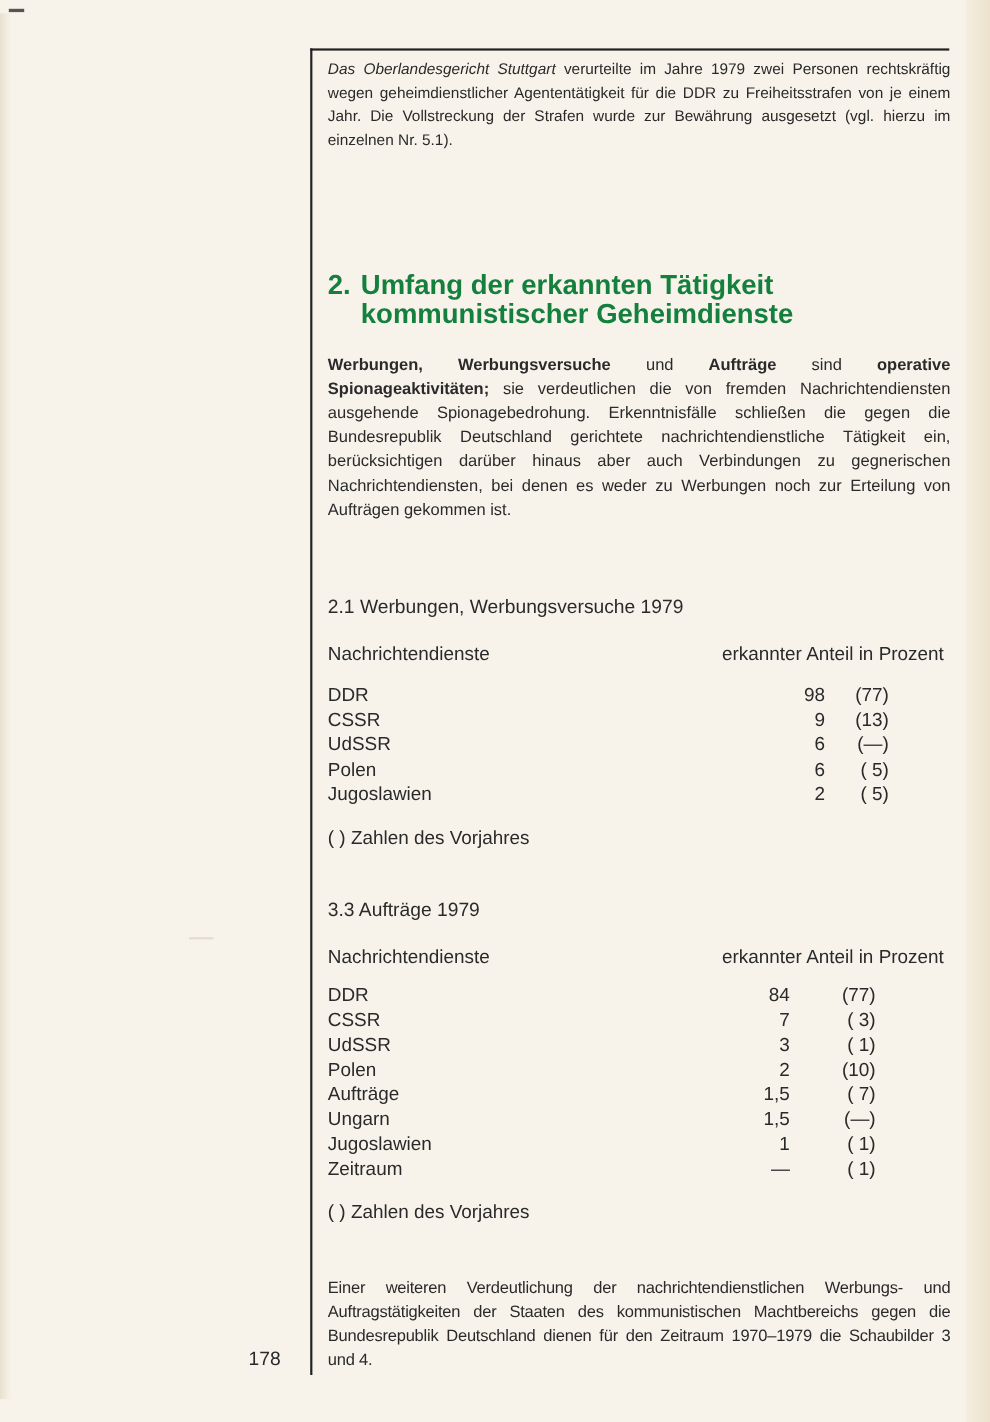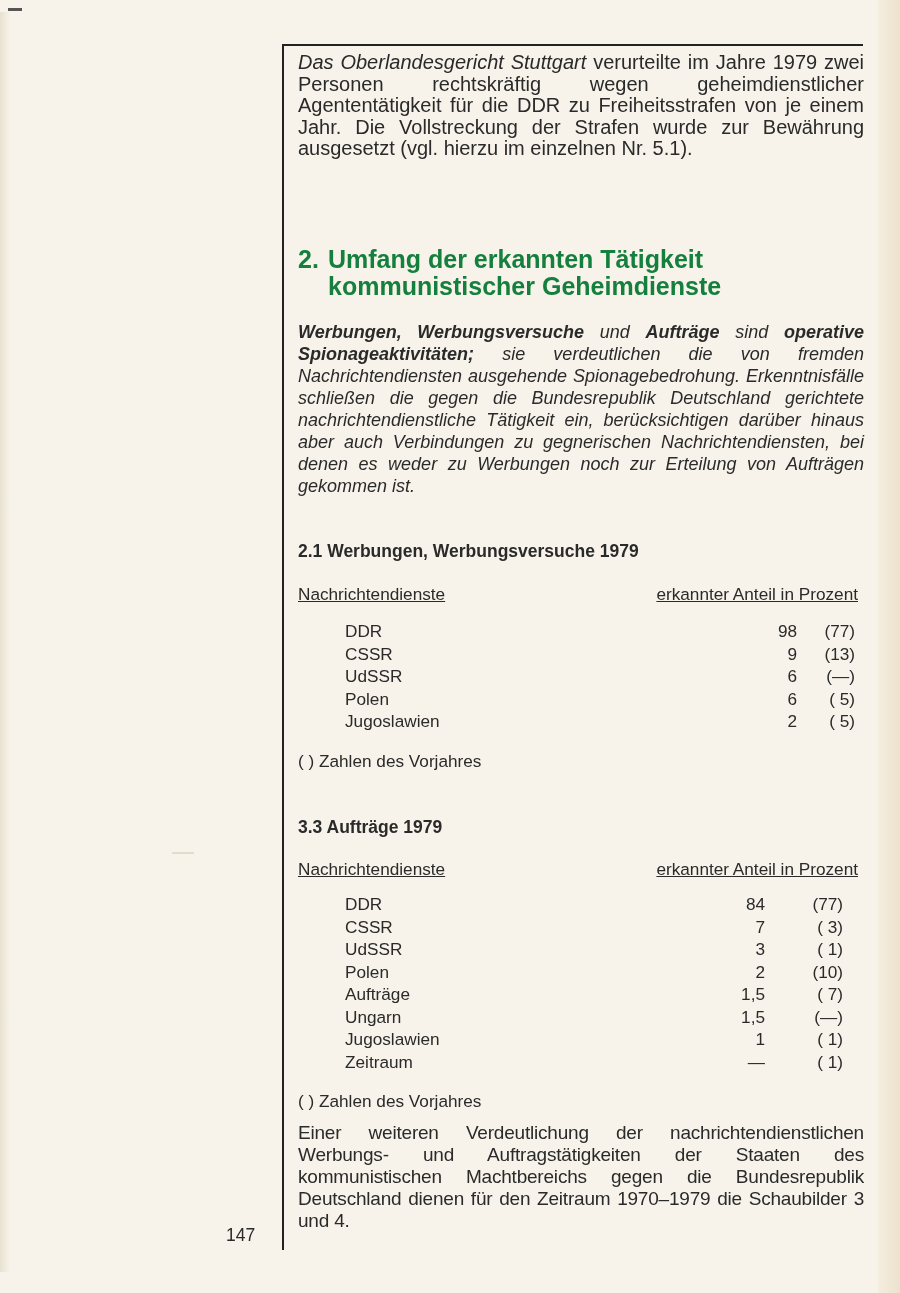--- a/index.html
+++ b/index.html
@@ -22,46 +22,46 @@
       position: absolute; left: 8px; top: 8px; width: 14px; height: 3px; background: #555;
     }
     .box-top-rule {
       position: absolute; left: 282px; top: 44px; width: 581px; height: 2px; background: #222;
     }
     .left-rule {
       position: absolute; left: 282px; top: 44px; width: 2px; height: 1206px; background: #222;
     }
     .content {
       position: absolute; left: 298px; top: 52px; width: 566px;
-      font-size: 20px; line-height: 21.5px;
+      font-size: 14px; line-height: 21.5px;
     }
     .para { margin: 0; text-align: justify; }
     .para.italic-lead .lead { font-style: italic; }
     .intro { margin-top: 0; }
     .heading {
       position: absolute; left: 298px; top: 246px;
       color: #15803d; font-weight: bold; font-size: 25px; line-height: 27px;
     }
     .heading .num { display: inline-block; width: 30px; }
     .heading .line2 { padding-left: 30px; display: block; }
-    .body-para { position: absolute; left: 298px; top: 321px; width: 566px; font-size: 18px; line-height: 22px; text-align: justify; font-style: italic; }
+    .body-para { position: absolute; left: 298px; top: 321px; width: 566px; font-size: 15px; line-height: 22px; text-align: justify; }
     .body-para b { font-weight: bold; }
     .subheading {
-      font-weight: bold; font-size: 17.5px; position: absolute; left: 298px; text-align: right;
+      font-weight: normal; font-size: 17.5px; position: absolute; left: 298px; text-align: right;
     }
     .table-block { position: absolute; left: 298px; width: 560px; font-size: 17.2px; }
-    .table-head { display: flex; justify-content: space-between; height: 30px; text-decoration: underline; }
-    .table-row { display: flex; height: 22.5px; line-height: 22.5px; margin-left: 47px; }
+    .table-head { display: flex; justify-content: space-between; height: 30px; }
+    .table-row { display: flex; height: 22.5px; line-height: 22.5px; }
     .table-row .country { width: 330px; }
     .table-row .val { width: 122px; text-align: right; }
     .table-row .prev { width: 50px; text-align: right; padding-left: 8px; white-space: pre; }
     .t2 .table-row .val { width: 90px; }
     .t2 .table-row .prev { width: 70px; }
     .note { margin-top: 10px; }
-    .closing { position: absolute; left: 298px; top: 1122px; width: 566px; font-size: 19px; line-height: 22px; text-align: justify; letter-spacing: -0.2px; }
+    .closing { position: absolute; left: 298px; top: 1160px; width: 566px; font-size: 15px; line-height: 22px; text-align: justify; letter-spacing: -0.2px; }
     .page-number { position: absolute; left: 226px; top: 1225px; font-size: 17.5px; }
     .smudge { position: absolute; left: 172px; top: 852px; width: 22px; height: 2px; background: #e2dccf; }
   </style>
 </head>
 <body>
 
 <div class="page-edge-left"></div>
 <div class="page-edge-right"></div>
 <div class="page-top-corner"></div>
 <div class="smudge"></div>
@@ -162,13 +162,13 @@
         <span class="country">Zeitraum</span>
         <span class="val">—</span>
         <span class="prev">( 1)</span>
       </div>
   </div>
   <div class="note" style="margin-top:18px;">( ) Zahlen des Vorjahres</div>
 </div>
 
 <p class="closing" style="margin:0;">Einer weiteren Verdeutlichung der nachrichtendienstlichen Werbungs- und Auftragstätigkeiten der Staaten des kommunistischen Machtbereichs gegen die Bundesrepublik Deutschland dienen für den Zeitraum 1970–1979 die Schaubilder 3 und 4.</p>
 
-<div class="page-number">147</div>
+<div class="page-number">178</div>
 
 </body></html>

